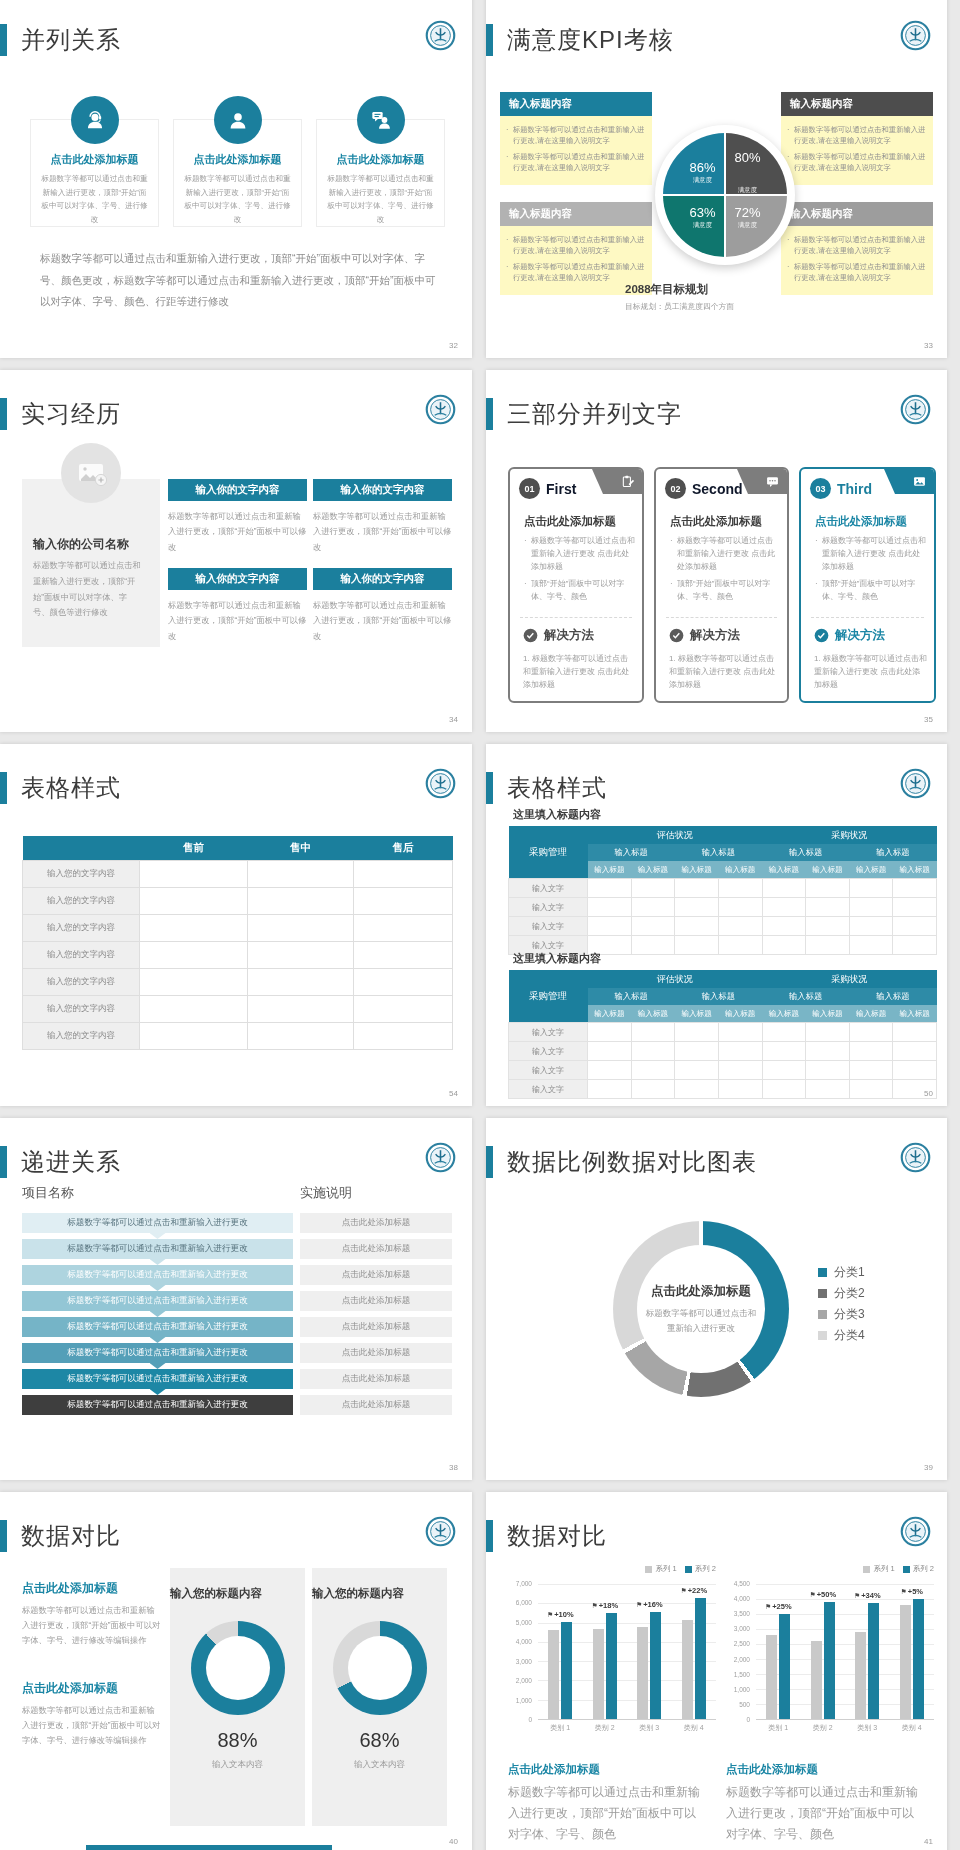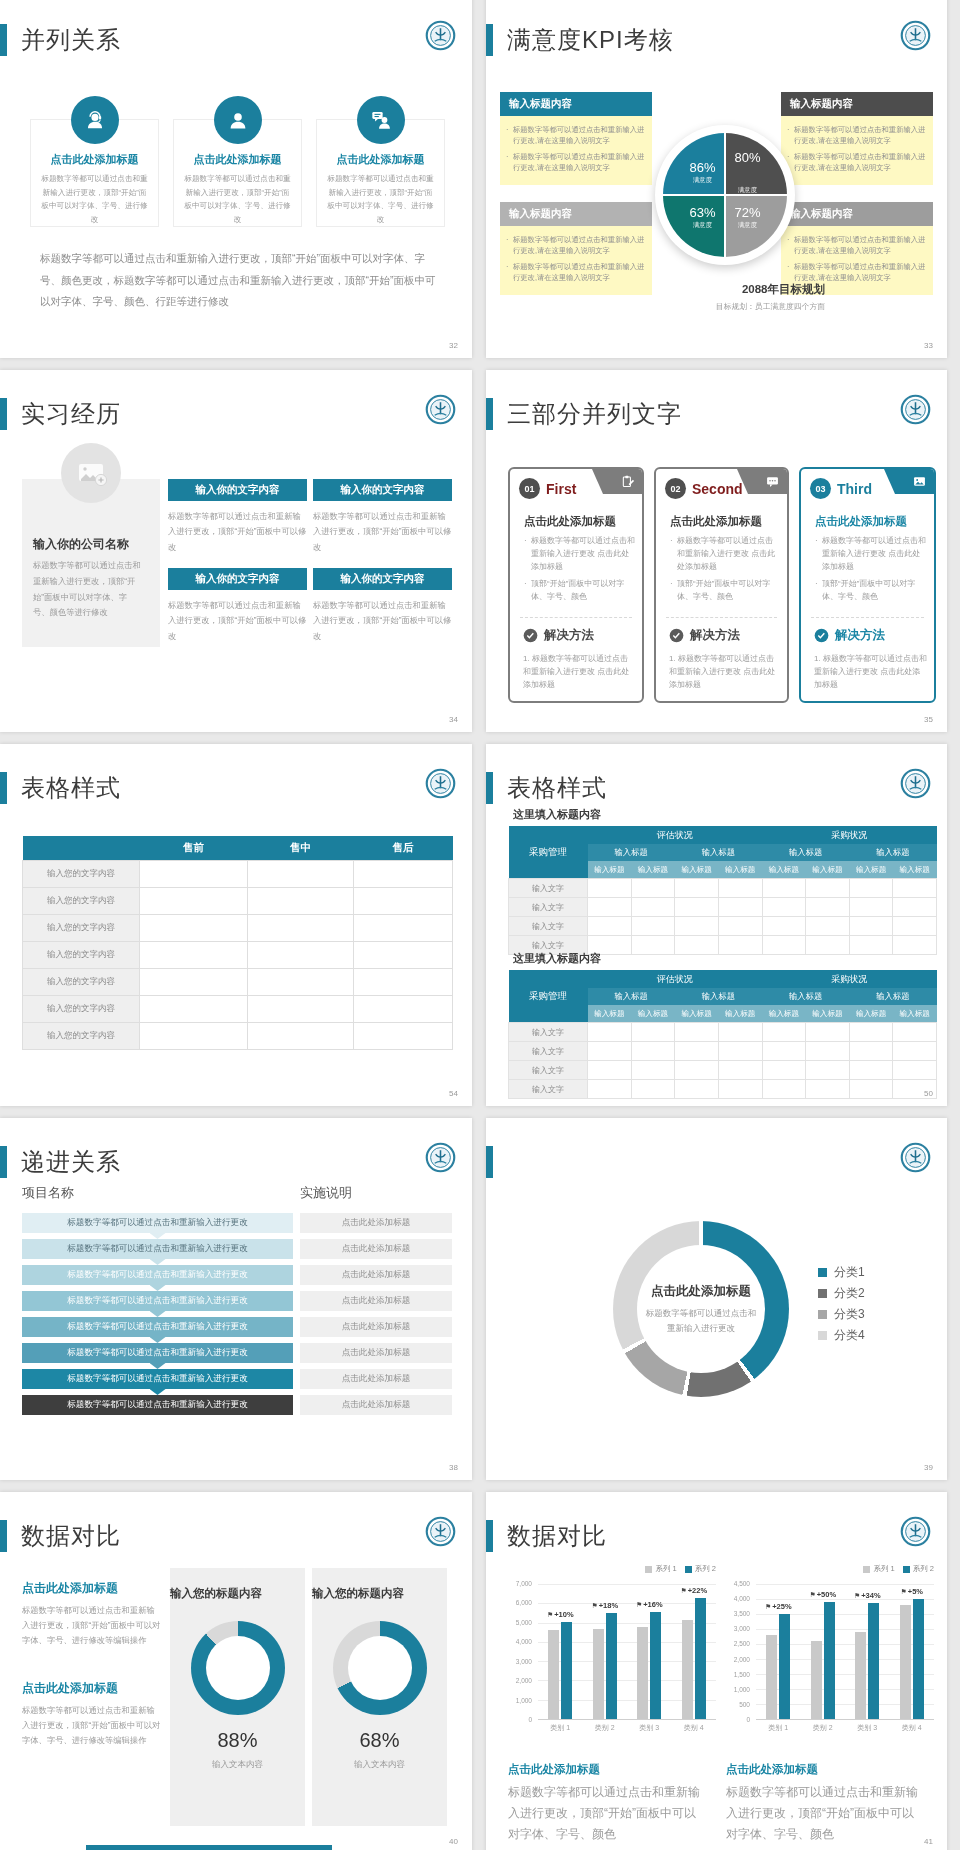--- a/index.html
+++ b/index.html
@@ -32,42 +32,42 @@
   .box33 .bu::before{content:"·";position:absolute;left:0;top:0;color:#8f8f8f;}
   .piewrap{position:absolute;left:169px;top:129px;width:140px;height:140px;border-radius:50%;background:#fff;
            box-shadow:0 3px 10px rgba(0,0,0,.2);padding:8px;box-sizing:border-box;}
   .quads{width:124px;height:124px;display:grid;grid-template-columns:1fr 1fr;grid-template-rows:1fr 1fr;gap:2px;
          border-radius:50%;overflow:hidden;background:#fff;}
   .q{display:flex;flex-direction:column;align-items:center;justify-content:center;}
   .q .qv{font-size:13px;color:#fff;}
   .q .ql{font-size:6.3px;color:#fff;opacity:.92;margin-top:1px;}
   .q0 .qv,.q0 .ql{transform:translate(9px,9px);} .q1 .qv,.q1 .ql{transform:translate(-9px,9px);}
   .q2 .qv,.q2 .ql{transform:translate(9px,-9px);} .q3 .qv,.q3 .ql{transform:translate(-9px,-9px);}
-  .cap33{position:absolute;left:139px;width:200px;top:286px;text-align:right;}
+  .cap33{position:absolute;left:139px;width:200px;top:286px;text-align:left;}
   .cap33 .c1{font-size:11.5px;font-weight:bold;color:#3d3d3d;}
   .cap33 .c2{font-size:7.8px;color:#9c9c9c;margin-top:4px;}
 
   
   .card34{position:absolute;left:22px;top:109px;width:138px;height:168px;background:#f1f1f1;}
   .circ34{position:absolute;left:61px;top:73px;width:60px;height:60px;border-radius:50%;background:#e3e3e3;
           display:flex;align-items:center;justify-content:center;z-index:2;}
   .c34-t{position:absolute;left:33px;top:166px;font-size:12px;font-weight:bold;color:#3d3d3d;}
   .c34-b{position:absolute;left:33px;top:188px;width:108px;font-size:8.3px;color:#9b9b9b;line-height:1.9;}
   .blk34{position:absolute;width:139px;}
   .blk34 .h{height:22px;background:#1b7f9d;color:#fff;font-size:10.5px;font-weight:bold;
             display:flex;align-items:center;justify-content:center;}
   .blk34 .b{margin-top:8px;font-size:8.3px;color:#9b9b9b;line-height:1.85;}
 
   
   .card35{position:absolute;top:97px;height:236px;border:2px solid #7d7d7d;border-radius:6px;background:#fff;overflow:hidden;box-sizing:border-box;}
   .card35.teal{border-color:#1b7f9d;}
   .badge35{position:absolute;left:9px;top:9px;width:21px;height:21px;border-radius:50%;background:#4f4f4f;color:#fff;
            font-size:9px;font-weight:bold;display:flex;align-items:center;justify-content:center;}
   .teal .badge35{background:#1b7f9d;}
-  .cname{position:absolute;left:36px;top:12px;font-size:14px;font-weight:bold;color:#7f1d1d;}
+  .cname{position:absolute;left:36px;top:12px;font-size:14px;font-weight:bold;color:#0f172a;}
   .teal .cname{color:#1b7f9d;}
   .tab35{position:absolute;right:0;top:0;width:50px;height:25px;background:#7d7d7d;
          clip-path:polygon(0 0,100% 0,100% 100%,22% 100%);display:flex;align-items:center;justify-content:flex-end;padding-right:7px;box-sizing:border-box;}
   .teal .tab35{background:#1b7f9d;}
   .ctitle35{position:absolute;left:14px;top:45px;font-size:11.5px;font-weight:bold;color:#3e3e3e;}
   .teal .ctitle35{color:#1b86a5;}
   .bl35{position:absolute;left:13px;right:7px;top:66px;font-size:8px;color:#9c9c9c;line-height:1.6;}
   .bl35 .bu{padding-left:8px;position:relative;margin-bottom:5px;}
   .bl35 .bu::before{content:"·";position:absolute;left:1px;top:0;}
   .div35{position:absolute;left:10px;right:10px;top:148px;border-top:1px dashed #d9d9d9;}
@@ -690,20 +690,21 @@
     <div class="rrow">点击此处添加标题</div>
     <div class="rrow">点击此处添加标题</div>
     <div class="rrow">点击此处添加标题</div>
     <div class="rrow">点击此处添加标题</div>
   </div>
   <div class="pagenum">38</div>
 </div>
 
 <div class="slide col-r r4">
   <div class="accent"></div>
+  <div class="stitle">数据比例数据对比图表</div>
   <svg class="logo">
       <use href="#logo-sym"></use>
     </svg>
   <div class="donut39" style="background: conic-gradient(rgb(255, 255, 255) 0deg, rgb(255, 255, 255) 0.4%, rgb(27, 127, 157) 0.4%, rgb(27, 127, 157) 39.6%, rgb(255, 255, 255) 39.6%, rgb(255, 255, 255) 40.4%, rgb(113, 113, 113) 40.4%, rgb(113, 113, 113) 52.6%, rgb(255, 255, 255) 52.6%, rgb(255, 255, 255) 53.4%, rgb(166, 166, 166) 53.4%, rgb(166, 166, 166) 66.6%, rgb(255, 255, 255) 66.6%, rgb(255, 255, 255) 67.4%, rgb(216, 216, 216) 67.4%, rgb(216, 216, 216) 99.6%, rgb(255, 255, 255) 99.6%, rgb(255, 255, 255) 100%);">
     <div class="hole39">
       <div class="t">点击此处添加标题</div>
       <div class="s">标题数字等都可以通过点击和重新输入进行更改</div>
     </div>
   </div>
   <div class="leg39">

